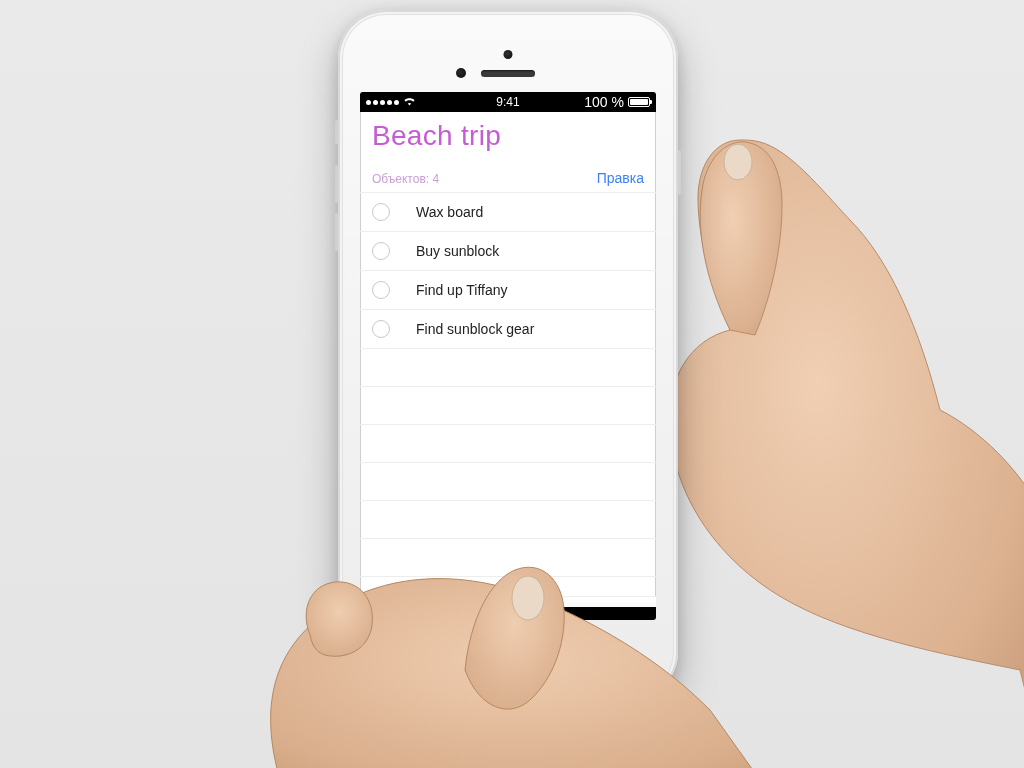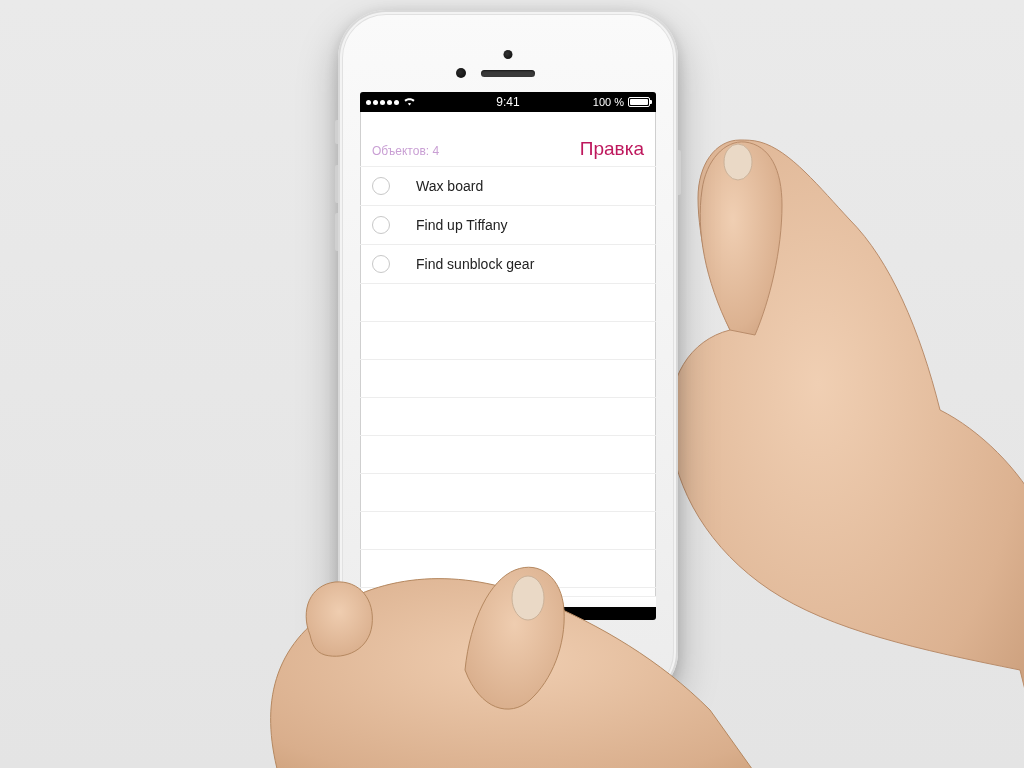--- a/index.html
+++ b/index.html
@@ -125,21 +125,21 @@
       left: 50%;
       transform: translateX(-50%);
       font-weight: 500;
       font-size: 12px;
     }
     .sb-right {
       margin-left: auto;
       display: flex;
       align-items: center;
       gap: 4px;
-      font-size: 11px;
+      font-size: 14px;
     }
     .battery {
       width: 22px;
       height: 10px;
       border: 1px solid #fff;
       border-radius: 2px;
       position: relative;
     }
     .battery::after {
       content: "";
@@ -173,22 +173,22 @@
       display: flex;
       justify-content: space-between;
       align-items: baseline;
       margin-top: 18px;
     }
     .list-count {
       font-size: 12px;
       color: #c99fd4;
     }
     .edit-link {
-      font-size: 19px;
-      color: #be185d;
+      font-size: 14px;
+      color: #3b82f6;
       cursor: pointer;
     }
 
     
     .todo-list { }
     .todo-row {
       display: flex;
       align-items: center;
       gap: 26px;
       padding: 10px 12px;
@@ -291,30 +291,35 @@
         <div class="sb-center">9:41</div>
         <div class="sb-right">
           <span>100 %</span>
           <span class="battery">
               <span class="fill"></span>
             </span>
         </div>
       </div>
 
       <div class="list-header">
+        <div class="list-title">Beach trip</div>
         <div class="list-subrow">
           <span class="list-count">Объектов: 4</span>
           <span class="edit-link">Правка</span>
         </div>
       </div>
 
       <div class="todo-list">
         <div class="todo-row">
           <span class="check"></span>
           <span>Wax board</span>
+        </div>
+        <div class="todo-row">
+          <span class="check"></span>
+          <span>Buy sunblock</span>
         </div>
         <div class="todo-row">
           <span class="check"></span>
           <span>Find up Tiffany</span>
         </div>
         <div class="todo-row">
           <span class="check"></span>
           <span>Find sunblock gear</span>
         </div>
       </div>

